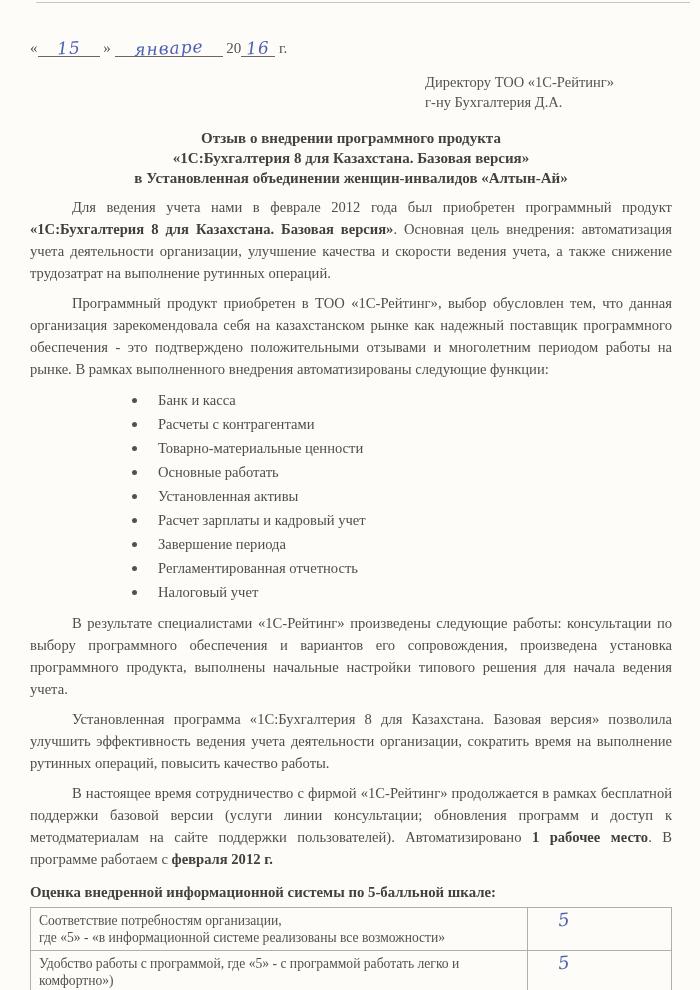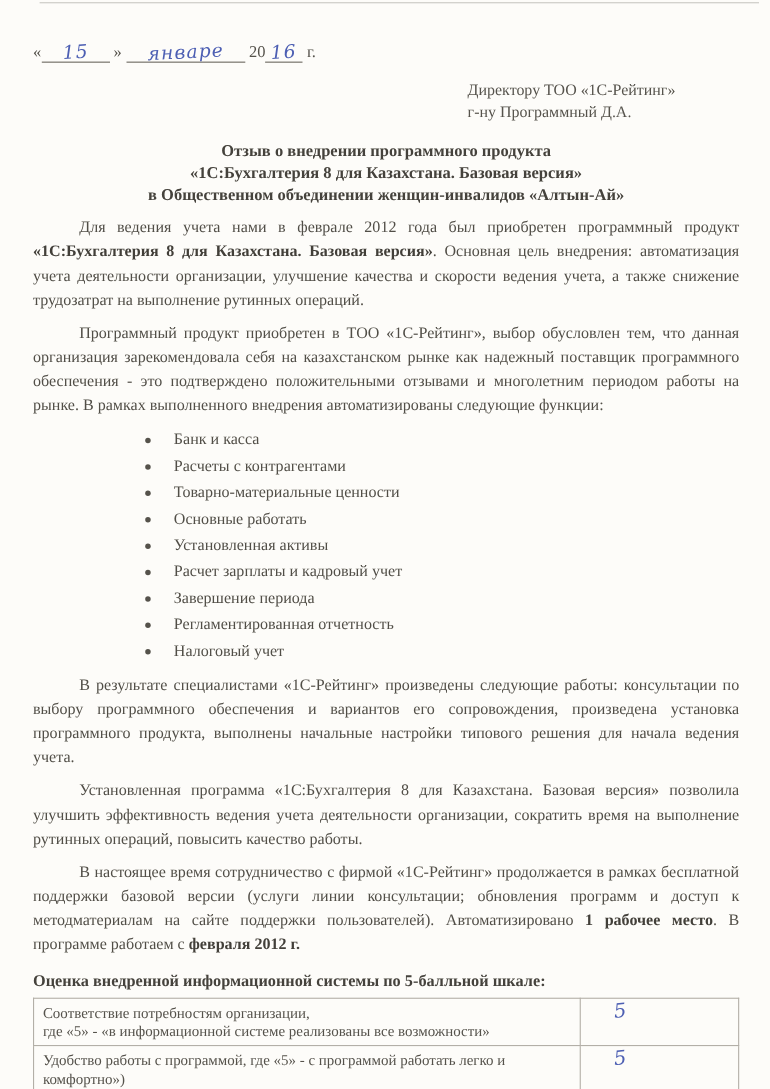--- a/index.html
+++ b/index.html
@@ -89,27 +89,27 @@
     <div class="date-line">
       <span>«</span><span class="blank day"><span class="hw">15</span></span>
       <span>»</span>
       <span class="blank month"><span class="hw">январе</span></span>
       <span>20</span><span class="blank year"><span class="hw">16</span></span>
       <span>г.</span>
     </div>
 
     <div class="recipient">
       <div>Директору ТОО «1С-Рейтинг»</div>
-      <div>г-ну Программный Д.А.</div>
+      <div>г-ну Бухгалтерия Д.А.</div>
     </div>
 
     <div class="doc-title">
       <div>Отзыв о внедрении программного продукта</div>
       <div>«1С:Бухгалтерия 8 для Казахстана. Базовая версия»</div>
-      <div>в Общественном объединении женщин-инвалидов «Алтын-Ай»</div>
+      <div>в Установленная объединении женщин-инвалидов «Алтын-Ай»</div>
     </div>
 
     <p class="para"><span class="indent"></span><span>Для ведения учета нами в феврале 2012 года был приобретен программный продукт </span><span class="b">«1С:Бухгалтерия 8 для Казахстана. Базовая версия»</span><span>. Основная цель внедрения: автоматизация учета деятельности организации, улучшение качества и скорости  ведения учета, а также снижение трудозатрат на выполнение рутинных операций.</span></p>
 
     <p class="para"><span class="indent"></span><span>Программный продукт приобретен в ТОО «1С-Рейтинг», выбор обусловлен тем, что данная организация зарекомендовала себя на казахстанском рынке как надежный поставщик программного обеспечения - это подтверждено положительными отзывами и многолетним периодом работы на рынке. В рамках выполненного внедрения автоматизированы следующие функции:</span></p>
 
     <ul class="bullets">
       <li>Банк и касса</li>
       <li>Расчеты с контрагентами</li>
       <li>Товарно-материальные ценности</li>

